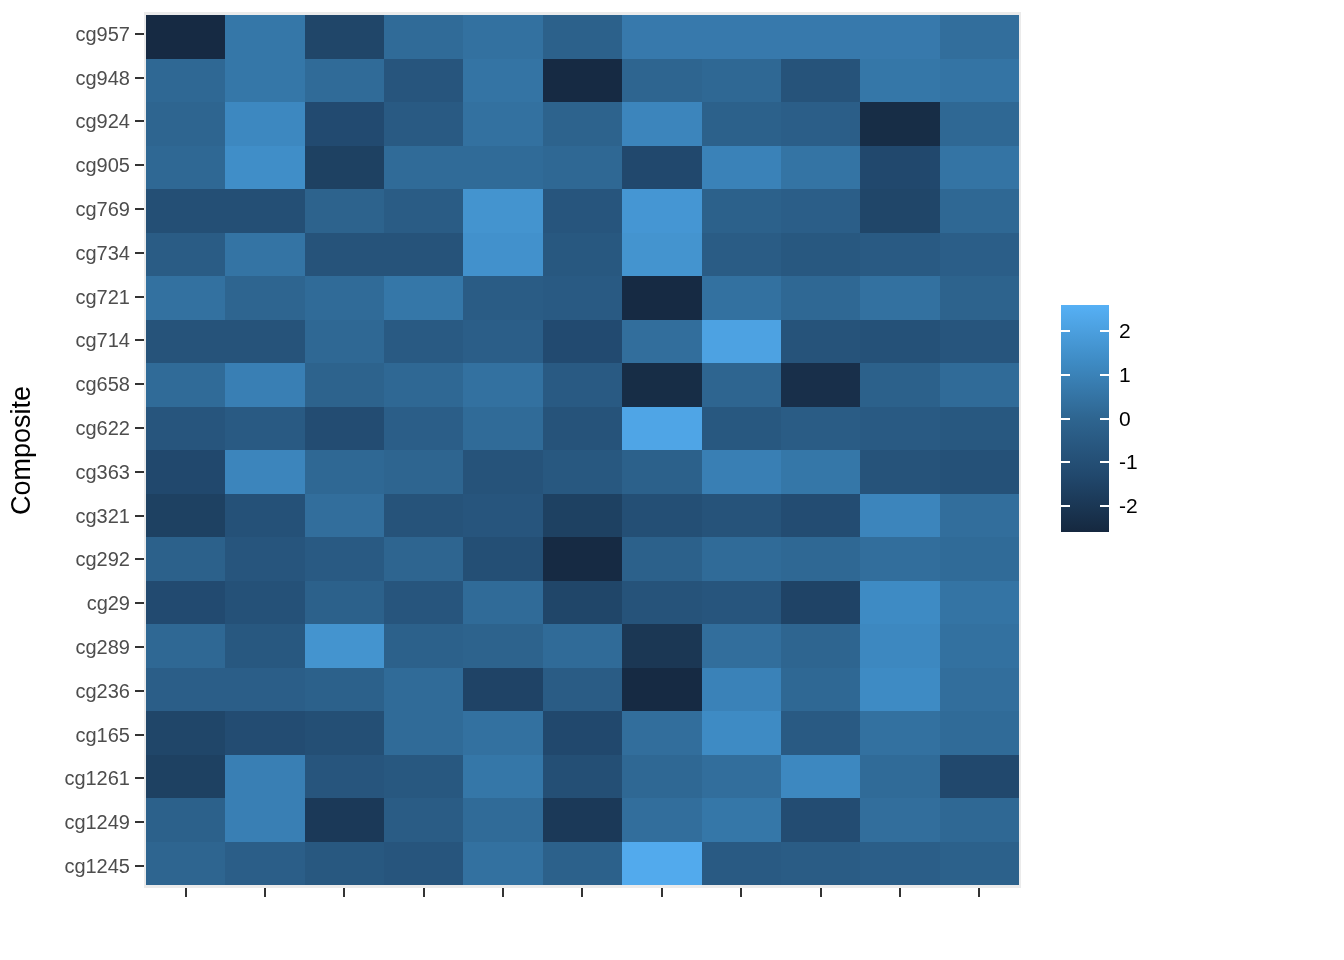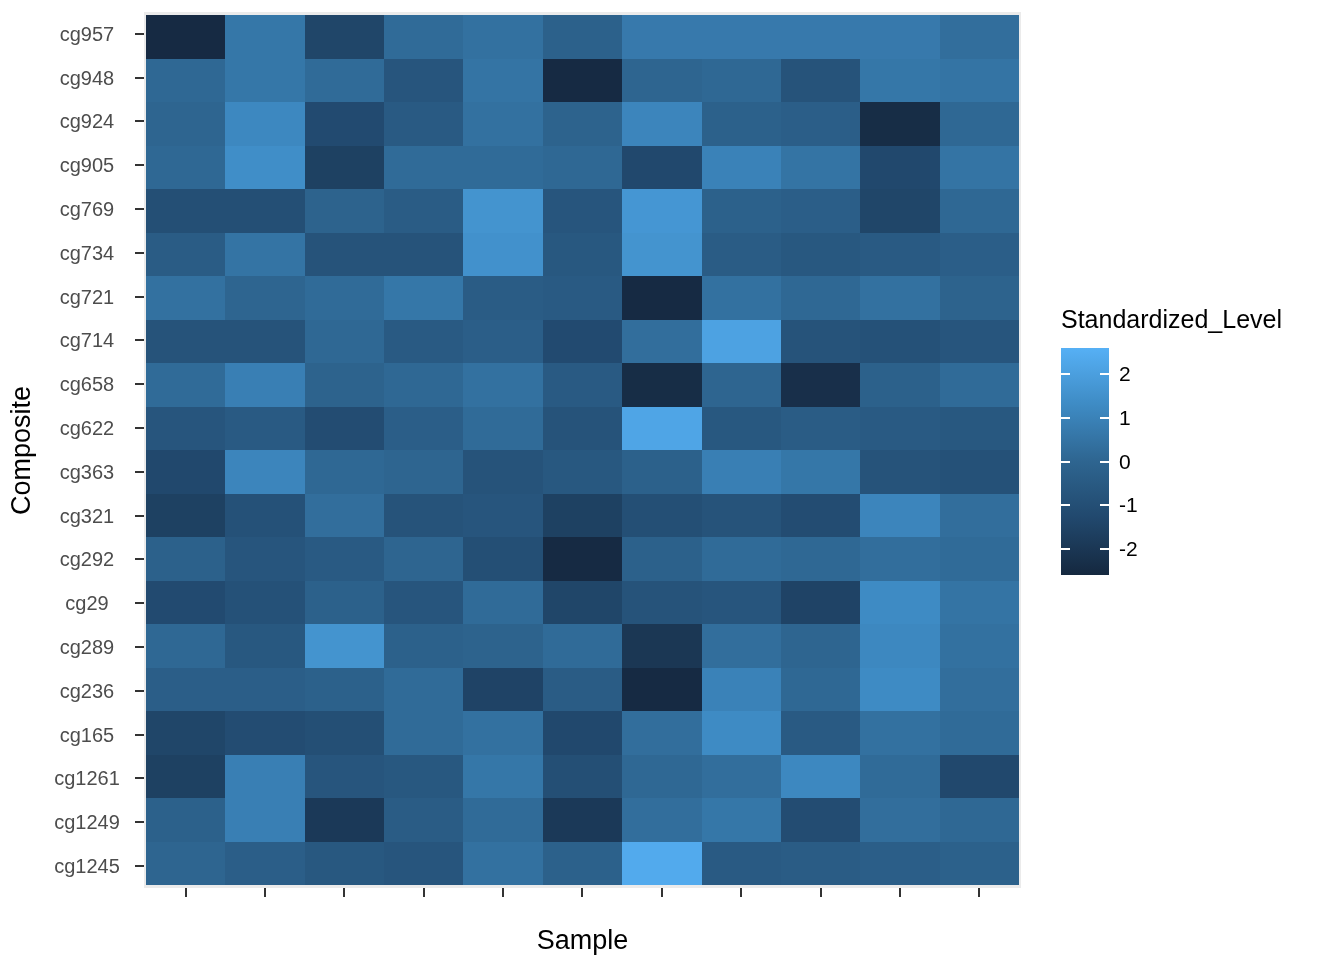--- a/index.html
+++ b/index.html
@@ -39,21 +39,20 @@
 
   
   #ylabels {
     position: absolute;
     left: 44px;
     top: 12px;
     width: 88px;
     height: 876px;
     display: flex;
     flex-direction: column;
-    align-items: center;
   }
   .ytick {
     flex: 1 1 0;
     display: flex;
     align-items: center;
     justify-content: flex-end;
     font-size: 20px;
     color: #4d4d4d;
     padding-right: 2px;
     line-height: 1;
@@ -495,24 +494,22 @@
       <div class="xtickmark"></div>
       <div class="xtickmark"></div>
       <div class="xtickmark"></div>
       <div class="xtickmark"></div>
       <div class="xtickmark"></div>
       <div class="xtickmark"></div>
       <div class="xtickmark"></div>
       <div class="xtickmark"></div>
       <div class="xtickmark"></div>
     </div>
-  <div id="xlab">Sample</div>
 
   <div id="legend">
-    <div id="legend-title">Standardized_Level</div>
     <div id="legend-body">
       <div id="legend-bar" style="background: linear-gradient(rgb(86, 176, 245) 0%, rgb(62, 139, 196) 25%, rgb(46, 101, 144) 50%, rgb(33, 72, 109) 75%, rgb(21, 40, 63) 100%);"></div>
     <div class="legend-tickrow" style="top: 26.1923px;">
           <div class="legend-tick-left"></div>
           <div class="legend-tick-right"></div>
           <div class="legend-tick-label">2</div>
         </div>
         <div class="legend-tickrow" style="top: 69.8462px;">
           <div class="legend-tick-left"></div>
           <div class="legend-tick-right"></div>

